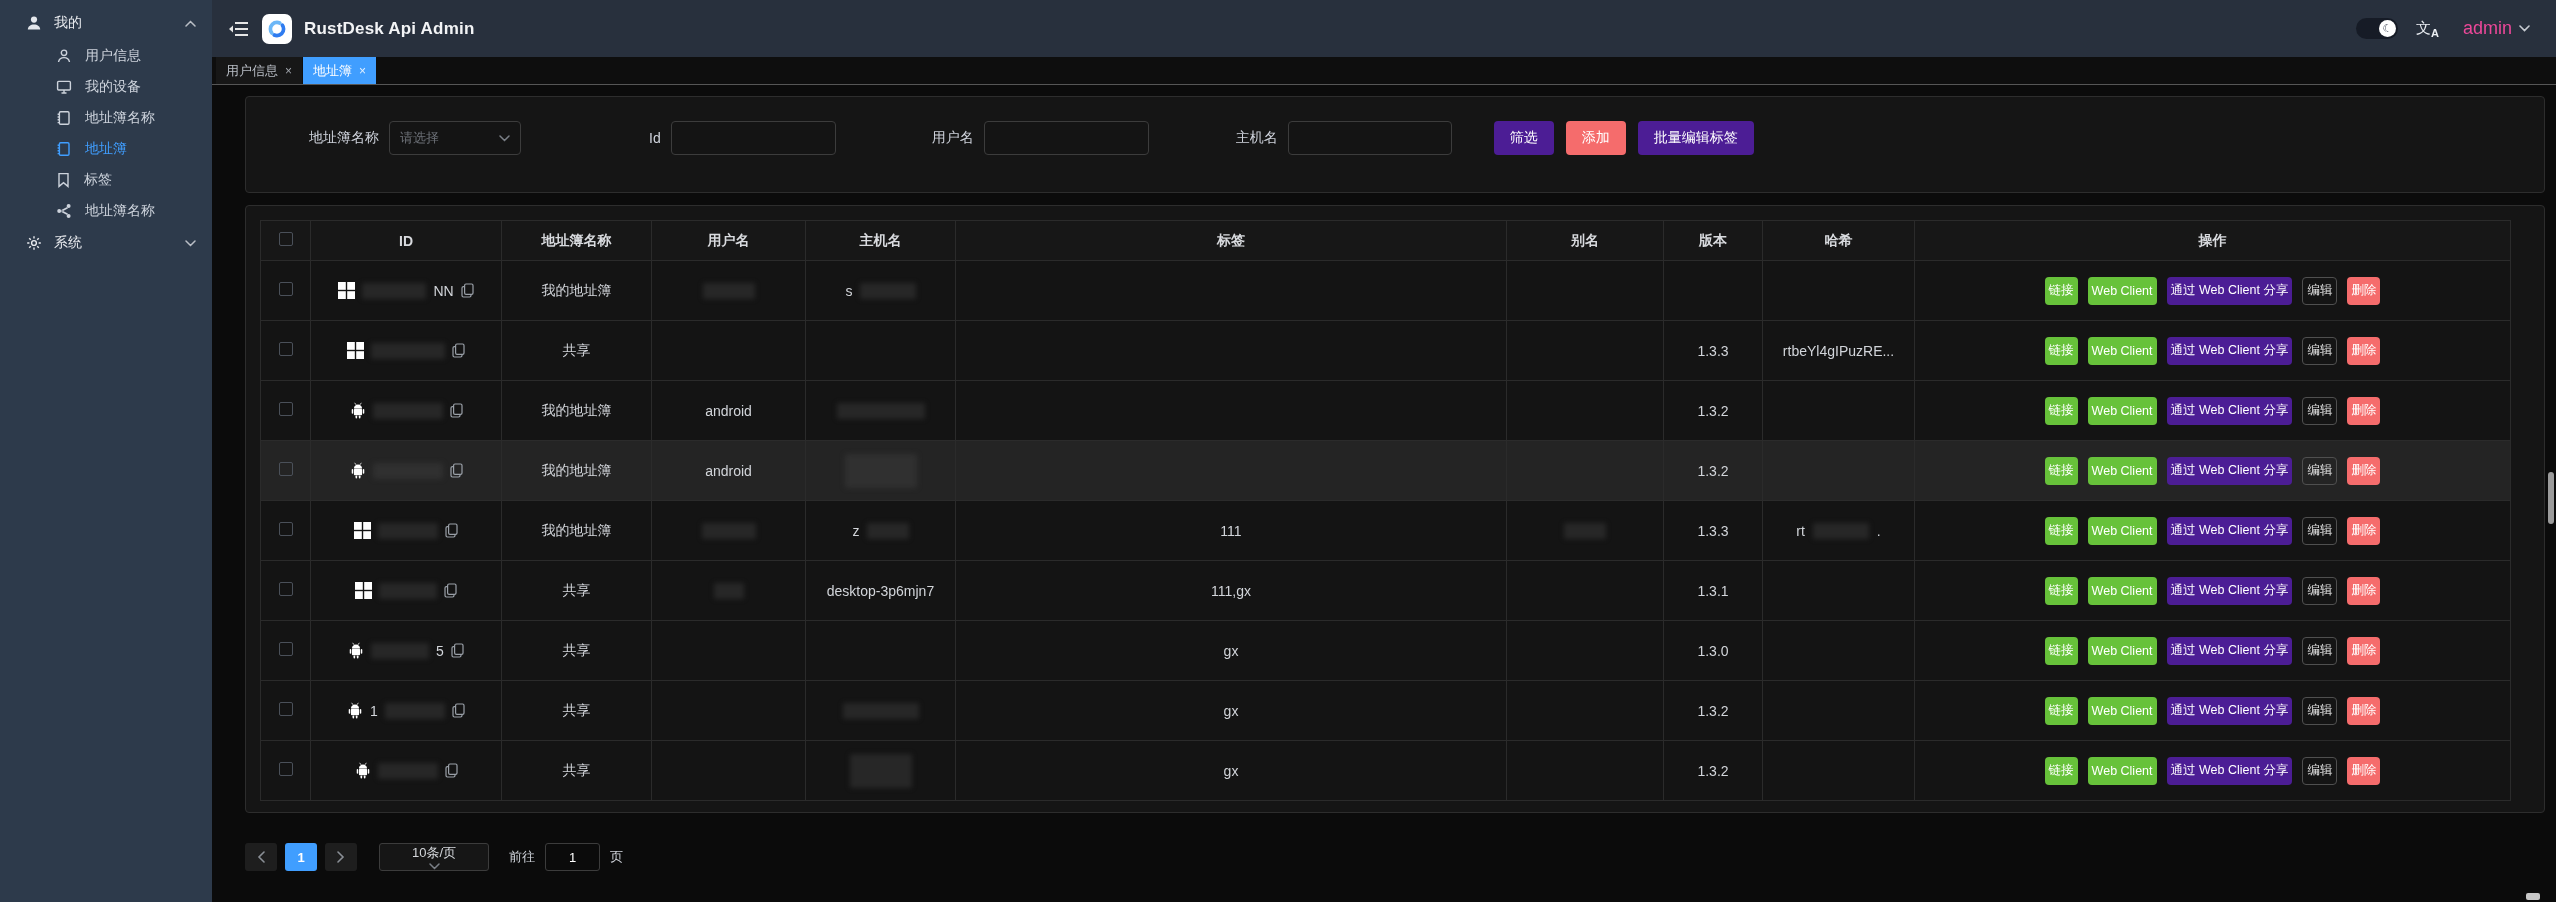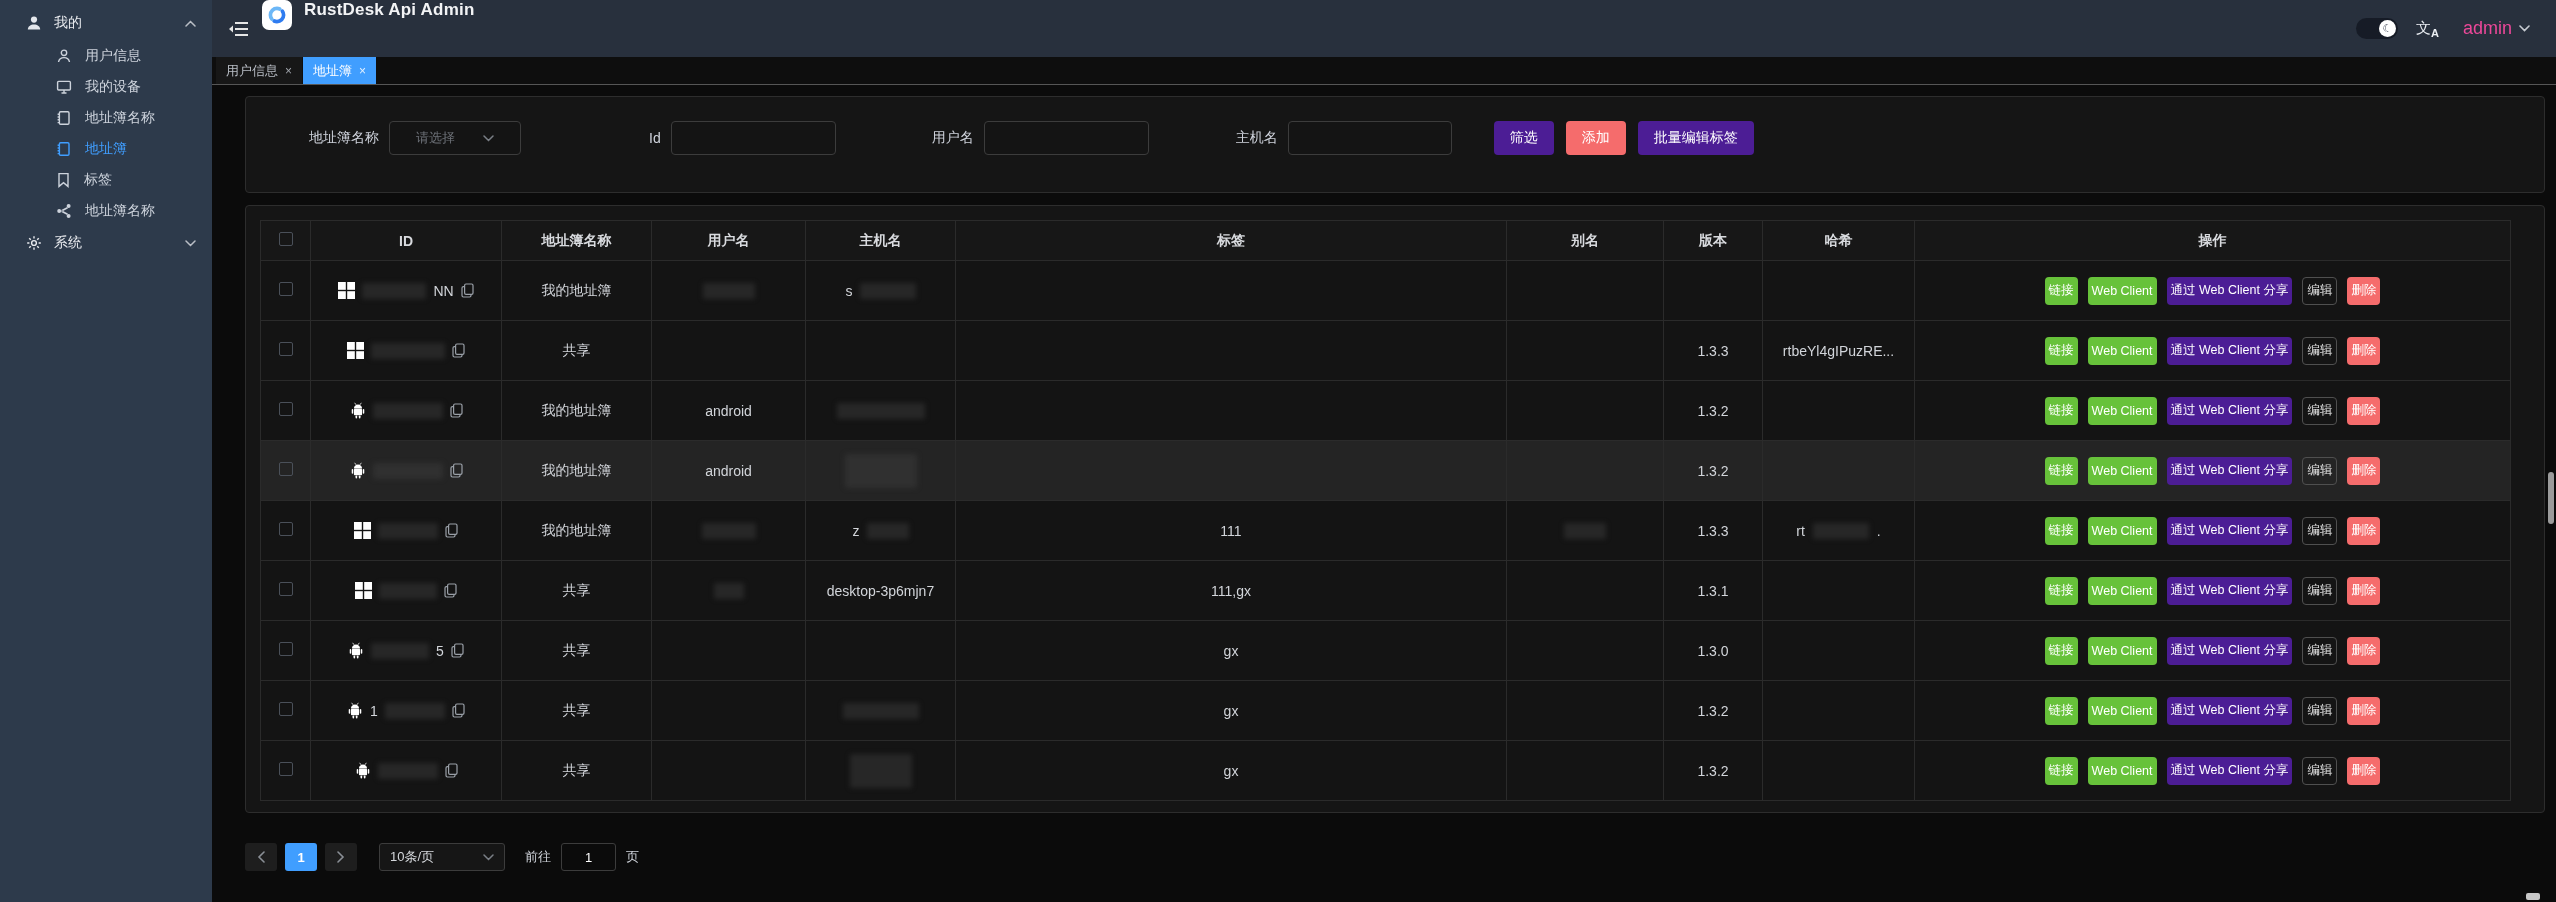--- a/index.html
+++ b/index.html
@@ -24,21 +24,21 @@
   .side-item {
     display: flex; align-items: center; height: 31px; padding-left: 56px;
     color: #cdd3dc; font-size: 14px; gap: 13px; cursor: pointer;
   }
   .side-item.active { color: #409eff; }
   .icn { display: inline-flex; align-items: center; justify-content: center; }
   .icn svg { display: block; }
   
   .topbar {
     position: absolute; left: 212px; top: 0; right: 0; height: 57px;
-    background: #28303d; display: flex; padding: 0 26px 0 16px;
+    background: #28303d; display: flex; align-items: center; padding: 0 26px 0 16px;
   }
   .fold-btn { margin-right: 14px; cursor: pointer; }
   .logo-box {
     width: 30px; height: 30px; border-radius: 7px; background: #fff;
     display: flex; align-items: center; justify-content: center; margin-right: 12px;
   }
   .app-title { font-size: 17px; font-weight: bold; color: #f2f3f5; letter-spacing: .2px; }
   .topbar-right { margin-left: auto; display: flex; align-items: center; }
   .theme-switch {
     width: 42px; height: 21px; border-radius: 11px; background: #161b26;
@@ -69,21 +69,21 @@
   .filter-card {
     position: absolute; left: 245px; top: 96px; width: 2300px; height: 97px;
     background: #151515; border: 1px solid #2d2d2d; border-radius: 4px;
     padding: 24px 0 0 63px;
   }
   .filter-row { display: flex; align-items: center; }
   .f-item { display: flex; align-items: center; }
   .f-label { font-size: 14px; color: #cfd3dc; margin-right: 10px; white-space: nowrap; }
   .sel {
     width: 132px; height: 34px; border: 1px solid #3c3c3c; border-radius: 4px;
-    background: #141414; display: flex; align-items: center; padding: 0 26px; cursor: pointer;
+    background: #141414; display: flex; align-items: center; padding: 0 10px; cursor: pointer;
   }
   .sel .sel-text { flex: 1; font-size: 13px; color: #6d7178; }
   .f-input {
     height: 34px; border: 1px solid #3c3c3c; border-radius: 4px; background: #141414;
     color: #e6e6e6; font-size: 13px; padding: 0 10px; font-family: inherit; outline: none;
   }
   .btn {
     display: inline-flex; align-items: center; justify-content: center;
     border: none; border-radius: 4px; color: #fff; cursor: pointer;
     font-family: inherit; white-space: nowrap;
@@ -121,22 +121,22 @@
     width: 32px; height: 28px; border-radius: 3px; background: #1e1e1e; color: #8a8f96;
     display: flex; align-items: center; justify-content: center; cursor: pointer;
   }
   .pg-cur {
     width: 32px; height: 28px; border-radius: 3px; background: #409eff; color: #fff;
     font-size: 13px; font-weight: bold; display: flex; align-items: center; justify-content: center;
     margin-left: 8px; cursor: pointer;
   }
   .pg-next { margin-left: 8px; }
   .pg-size {
-    margin-left: 22px; width: 126px; height: 28px; border: 1px solid #3c3c3c; border-radius: 3px;
-    background: #161616; display: flex; align-items: center; padding: 0 10px; cursor: pointer;
+    margin-left: 22px; width: 110px; height: 28px; border: 1px solid #3c3c3c; border-radius: 3px;
+    background: #161616; display: flex; align-items: center; padding: 0 10px; cursor: pointer; flex-direction: column;
   }
   .pg-size .sel-text { flex: 1; font-size: 13px; color: #d4d7db; }
   .pg-label { margin-left: 20px; font-size: 13px; color: #cfd3da; }
   .pg-goto {
     margin-left: 10px; width: 55px; height: 28px; border: 1px solid #3c3c3c; border-radius: 3px;
     background: transparent; color: #fff; text-align: center; font-size: 13px; font-family: inherit; outline: none;
   }
   .pg-unit { margin-left: 10px; font-size: 13px; color: #cfd3da; }
   
   .scroll-thumb-v {

